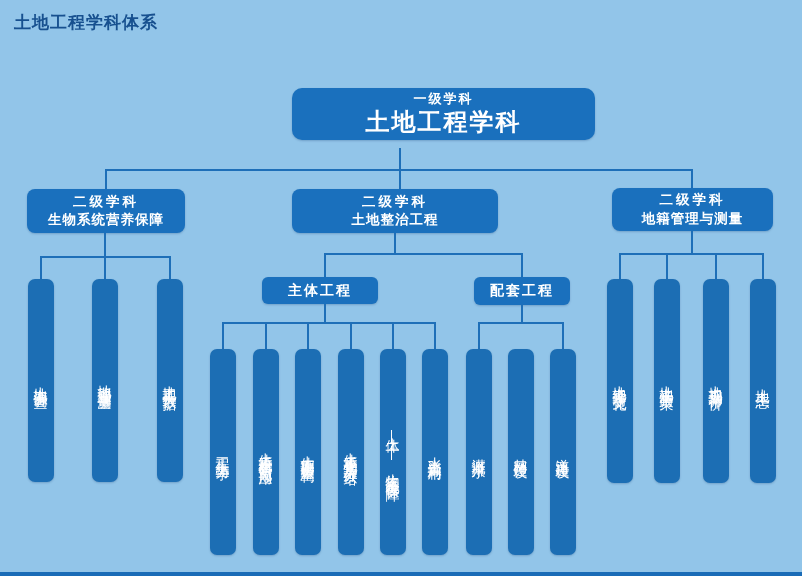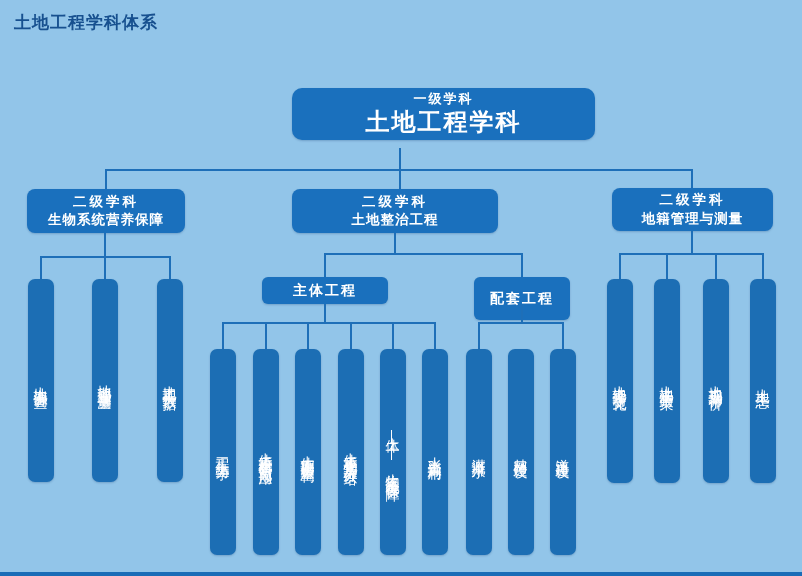--- a/index.html
+++ b/index.html
@@ -22,22 +22,22 @@
   .root-box{left:248px;top:88px;width:303px;height:52px;border-radius:10px;margin-left:44px;}
   .root-box .lvl{font-size:13px;font-weight:bold;letter-spacing:2px;line-height:1.25;}
   .root-box .name{font-size:24px;font-weight:bold;letter-spacing:2px;line-height:1.25;}
   .l2-box{border-radius:8px;}
   .l2-box .lvl{font-size:13.5px;font-weight:bold;letter-spacing:3px;line-height:1.35;}
   .l2-box .name{font-size:13.5px;font-weight:bold;letter-spacing:1px;line-height:1.35;}
   .l2-left{left:27px;top:189px;width:158px;height:44px;}
   .l2-mid{left:292px;top:189px;width:206px;height:44px;}
   .l2-right{left:612px;top:188px;width:161px;height:43px;}
   .sub-box{border-radius:6px;font-size:14px;font-weight:bold;letter-spacing:2px;}
-  .sub-main{left:262px;top:277px;width:126px;height:27px;}
-  .sub-aux{left:474px;top:277px;width:96px;height:43px;}
+  .sub-main{left:262px;top:277px;width:116px;height:27px;}
+  .sub-aux{left:474px;top:277px;width:96px;height:28px;}
   .col{
     position:absolute;width:26px;background:#1C6EB4;border-radius:7px;
     display:flex;align-items:center;justify-content:center;
     box-shadow:0 1px 2px rgba(20,60,110,.25);
   }
   .col .vtext{
     writing-mode:vertical-rl;
     color:#fff;font-size:14px;font-weight:500;letter-spacing:2px;line-height:26px;
     white-space:nowrap;
   }

